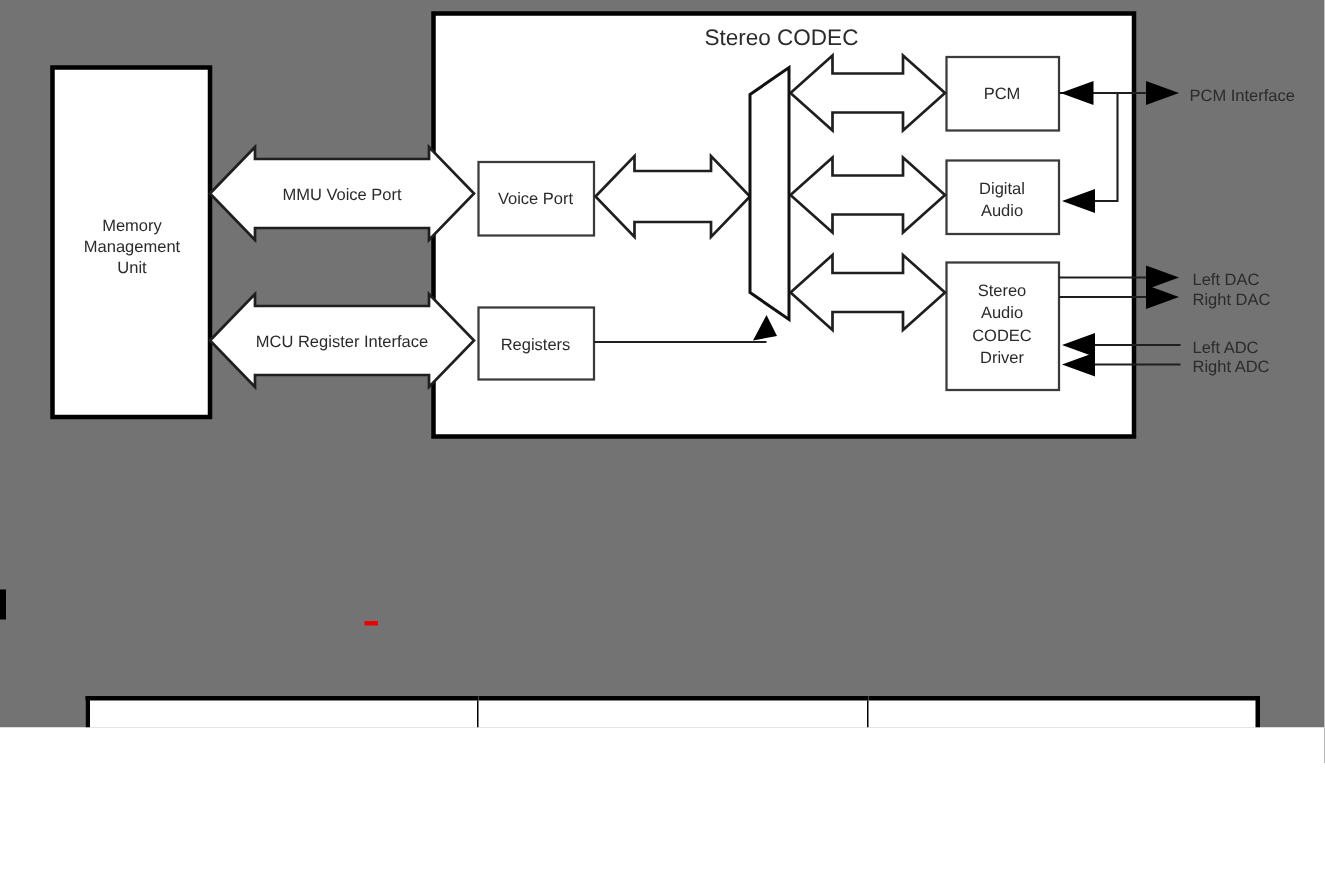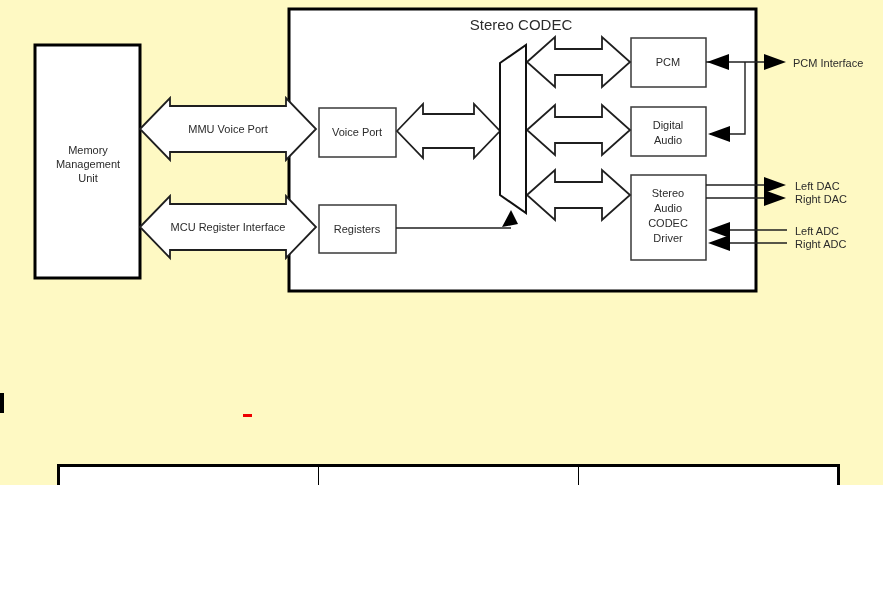--- a/index.html
+++ b/index.html
@@ -1,17 +1,17 @@
 <!DOCTYPE html>
 <html><head>
 <meta charset="utf-8">
 <style>
   html,body { margin:0; padding:0; background:#ffffff; }
   .canvas {
-    position:relative; width:883px; height:485px; background:#fef9c3;
+    position:relative; width:883px; height:485px; background:#737373;
     font-family:"Liberation Sans","DejaVu Sans",sans-serif; overflow:hidden;
   }
   svg.diagram { position:absolute; left:0; top:0; }
   svg text { fill:#2b2b2b; font-family:"Liberation Sans","DejaVu Sans",sans-serif; }
   .t11 { font-size:11px; }
   .t15 { font-size:15px; }
   .mid { text-anchor:middle; }
   .box-thick { fill:#ffffff; stroke:#000000; stroke-width:3; }
   .box-thin  { fill:#ffffff; stroke:#3a3a3a; stroke-width:1.5; }
   .mux       { fill:#ffffff; stroke:#111111; stroke-width:2; }

